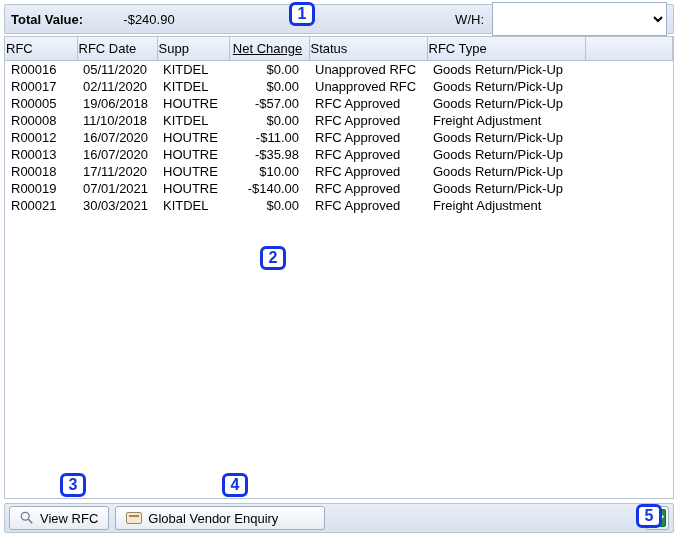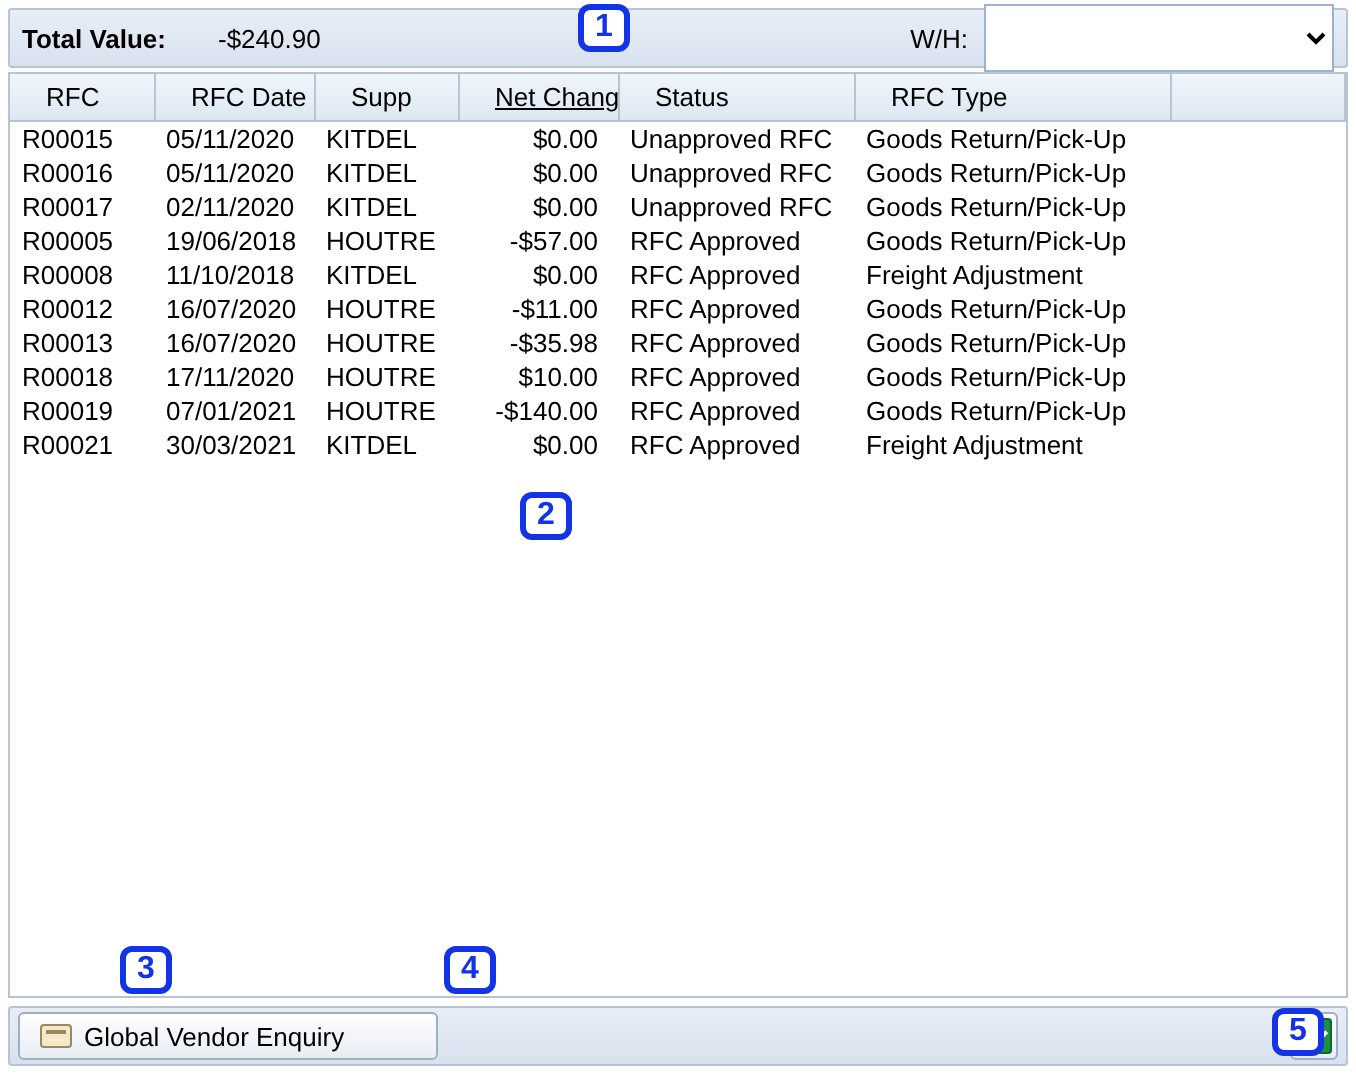--- a/index.html
+++ b/index.html
@@ -17,21 +17,21 @@
     display: flex;
     align-items: center;
     background: linear-gradient(to bottom, #e8eef6 0%, #d8e1ee 100%);
     border: 1px solid #b8c4d4;
     border-radius: 2px;
     margin: 4px 4px 2px 4px;
     padding: 4px 6px;
     height: 30px;
   }
   .label-total { font-weight: bold; margin-right: 20px; }
-  .value-total { margin-left: 6px; min-width: 80px; display:inline-block; }
+  .value-total { margin-left: 6px; min-width: 80px; display:inline-block;text-align:center; }
   .label-wh { font-weight: normal; margin-left: auto; margin-right: 8px; }
   .wh-select {
     width: 175px;
     height: 20px;
     border: 1px solid #9cb2cf;
     background: #fff;
     font-size: 12px;
     padding: 16px 2px;
   }
   .table-area {
@@ -44,21 +44,21 @@
   }
   table {
     border-collapse: collapse;
     width: 100%;
     table-layout: fixed;
   }
   thead th {
     background: linear-gradient(to bottom, #f0f5fb 0%, #dde7f3 100%);
     border-right: 1px solid #b8c4d4;
     border-bottom: 1px solid #b8c4d4;
-    padding: 4px 18px;
+    padding: 4px 1px;
     text-align: left;
     font-weight: normal;
     height: 22px;
     font-size: 13px;
     white-space: nowrap;
     overflow: hidden;
   }
   thead th.right { text-align: center; padding-right: 4px; text-decoration: underline;}
   tbody td {
     padding: 1px 6px;
@@ -150,29 +150,20 @@
         <th>RFC Date</th>
         <th>Supp</th>
         <th class="right">Net Change</th>
         <th>Status</th>
         <th>RFC Type</th>
         <th></th>
       </tr>
     </thead>
     <tbody id="tbody">
         <tr>
-          <td>R00015</td>
-          <td>05/11/2020</td>
-          <td>KITDEL</td>
-          <td class="right">$0.00</td>
-          <td>Unapproved RFC</td>
-          <td>Goods Return/Pick-Up</td>
-          <td></td>
-        </tr>
-        <tr>
           <td>R00016</td>
           <td>05/11/2020</td>
           <td>KITDEL</td>
           <td class="right">$0.00</td>
           <td>Unapproved RFC</td>
           <td>Goods Return/Pick-Up</td>
           <td></td>
         </tr>
         <tr>
           <td>R00017</td>
@@ -244,20 +235,29 @@
           <td class="right">$0.00</td>
           <td>RFC Approved</td>
           <td>Freight Adjustment</td>
           <td></td>
         </tr>
       </tbody>
   </table>
 </div>
 
 <div class="footer-bar">
+  <button class="btn">
+    <span class="icon-mag">
+      <svg viewBox="0 0 16 16" width="14" height="14">
+          <circle cx="6" cy="6" r="4.5" fill="none" stroke="#6a7b92" stroke-width="1.5"></circle>
+          <line x1="9.5" y1="9.5" x2="14" y2="14" stroke="#6a7b92" stroke-width="1.8"></line>
+        </svg>
+    </span>
+    <span>View RFC</span>
+  </button>
   <button class="btn" style="width:210px">
     <span class="icon-card"></span>
     <span>Global Vendor Enquiry</span>
   </button>
   <div class="flex-spacer"></div>
   <button class="btn" style="width:24px;padding:2px;justify-content:center">
     <span class="icon-export"></span>
   </button>
 </div>
 

